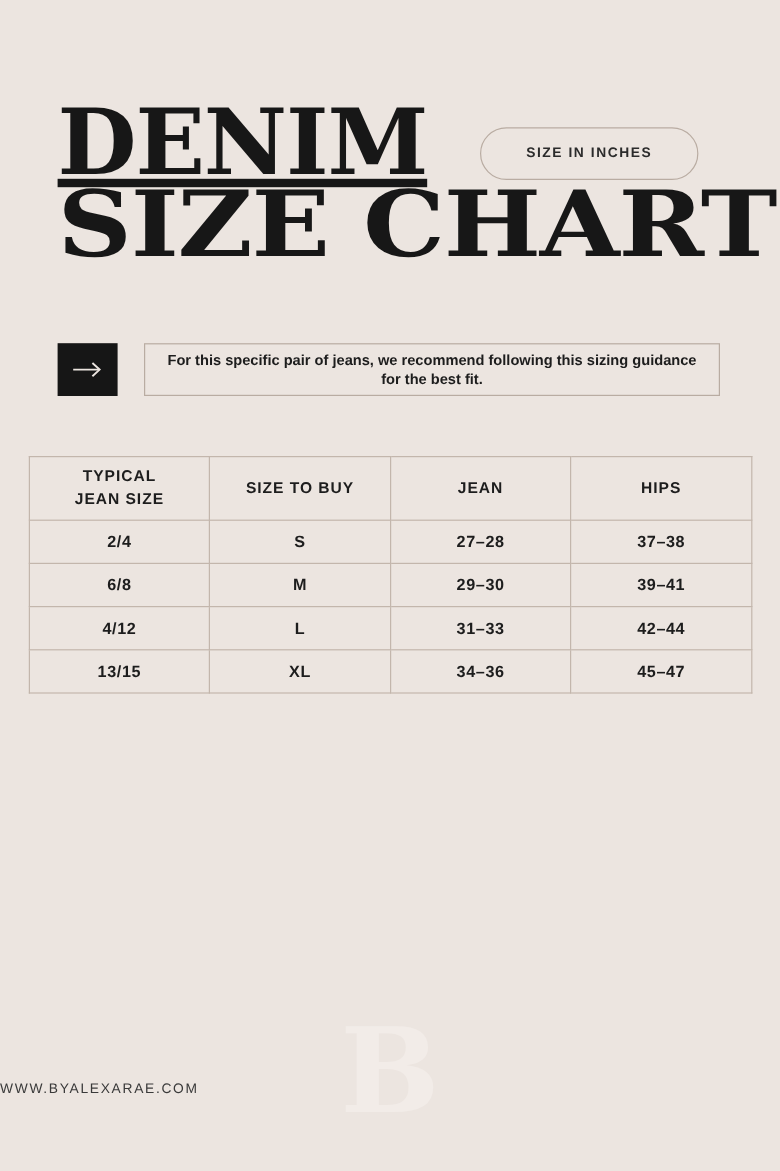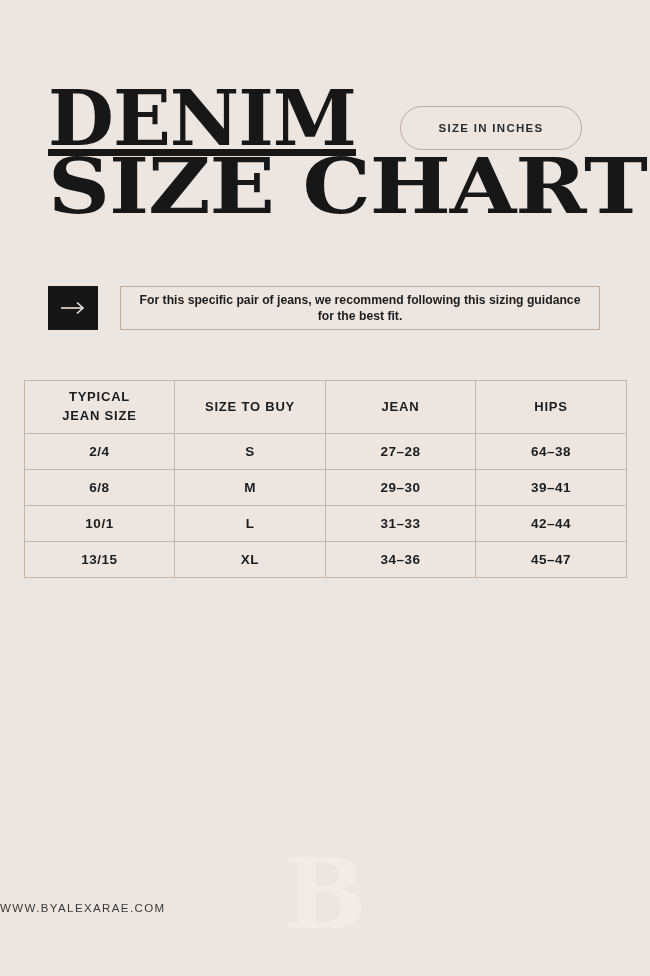--- a/index.html
+++ b/index.html
@@ -243,30 +243,30 @@
           <th>SIZE TO BUY</th>
           <th>JEAN</th>
           <th>HIPS</th>
         </tr>
       </thead>
       <tbody>
         <tr>
           <td>2/4</td>
           <td>S</td>
           <td>27–28</td>
-          <td>64–38</td>
+          <td>37–38</td>
         </tr>
         <tr>
           <td>6/8</td>
           <td>M</td>
           <td>29–30</td>
           <td>39–41</td>
         </tr>
         <tr>
-          <td>10/1</td>
+          <td>4/12</td>
           <td>L</td>
           <td>31–33</td>
           <td>42–44</td>
         </tr>
         <tr>
           <td>13/15</td>
           <td>XL</td>
           <td>34–36</td>
           <td>45–47</td>
         </tr>

